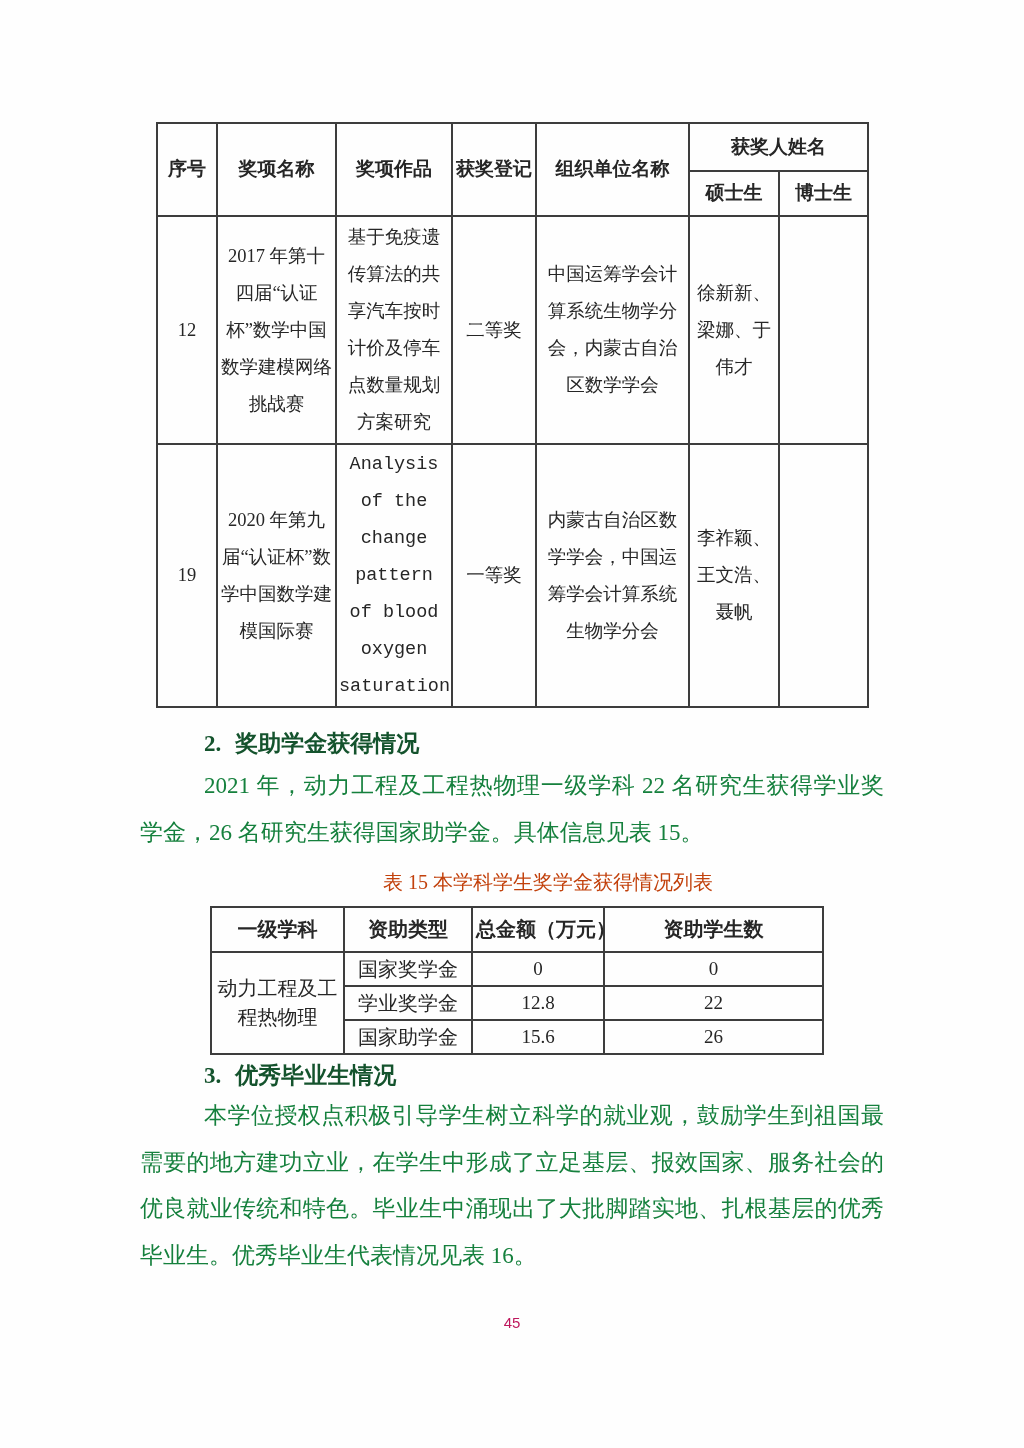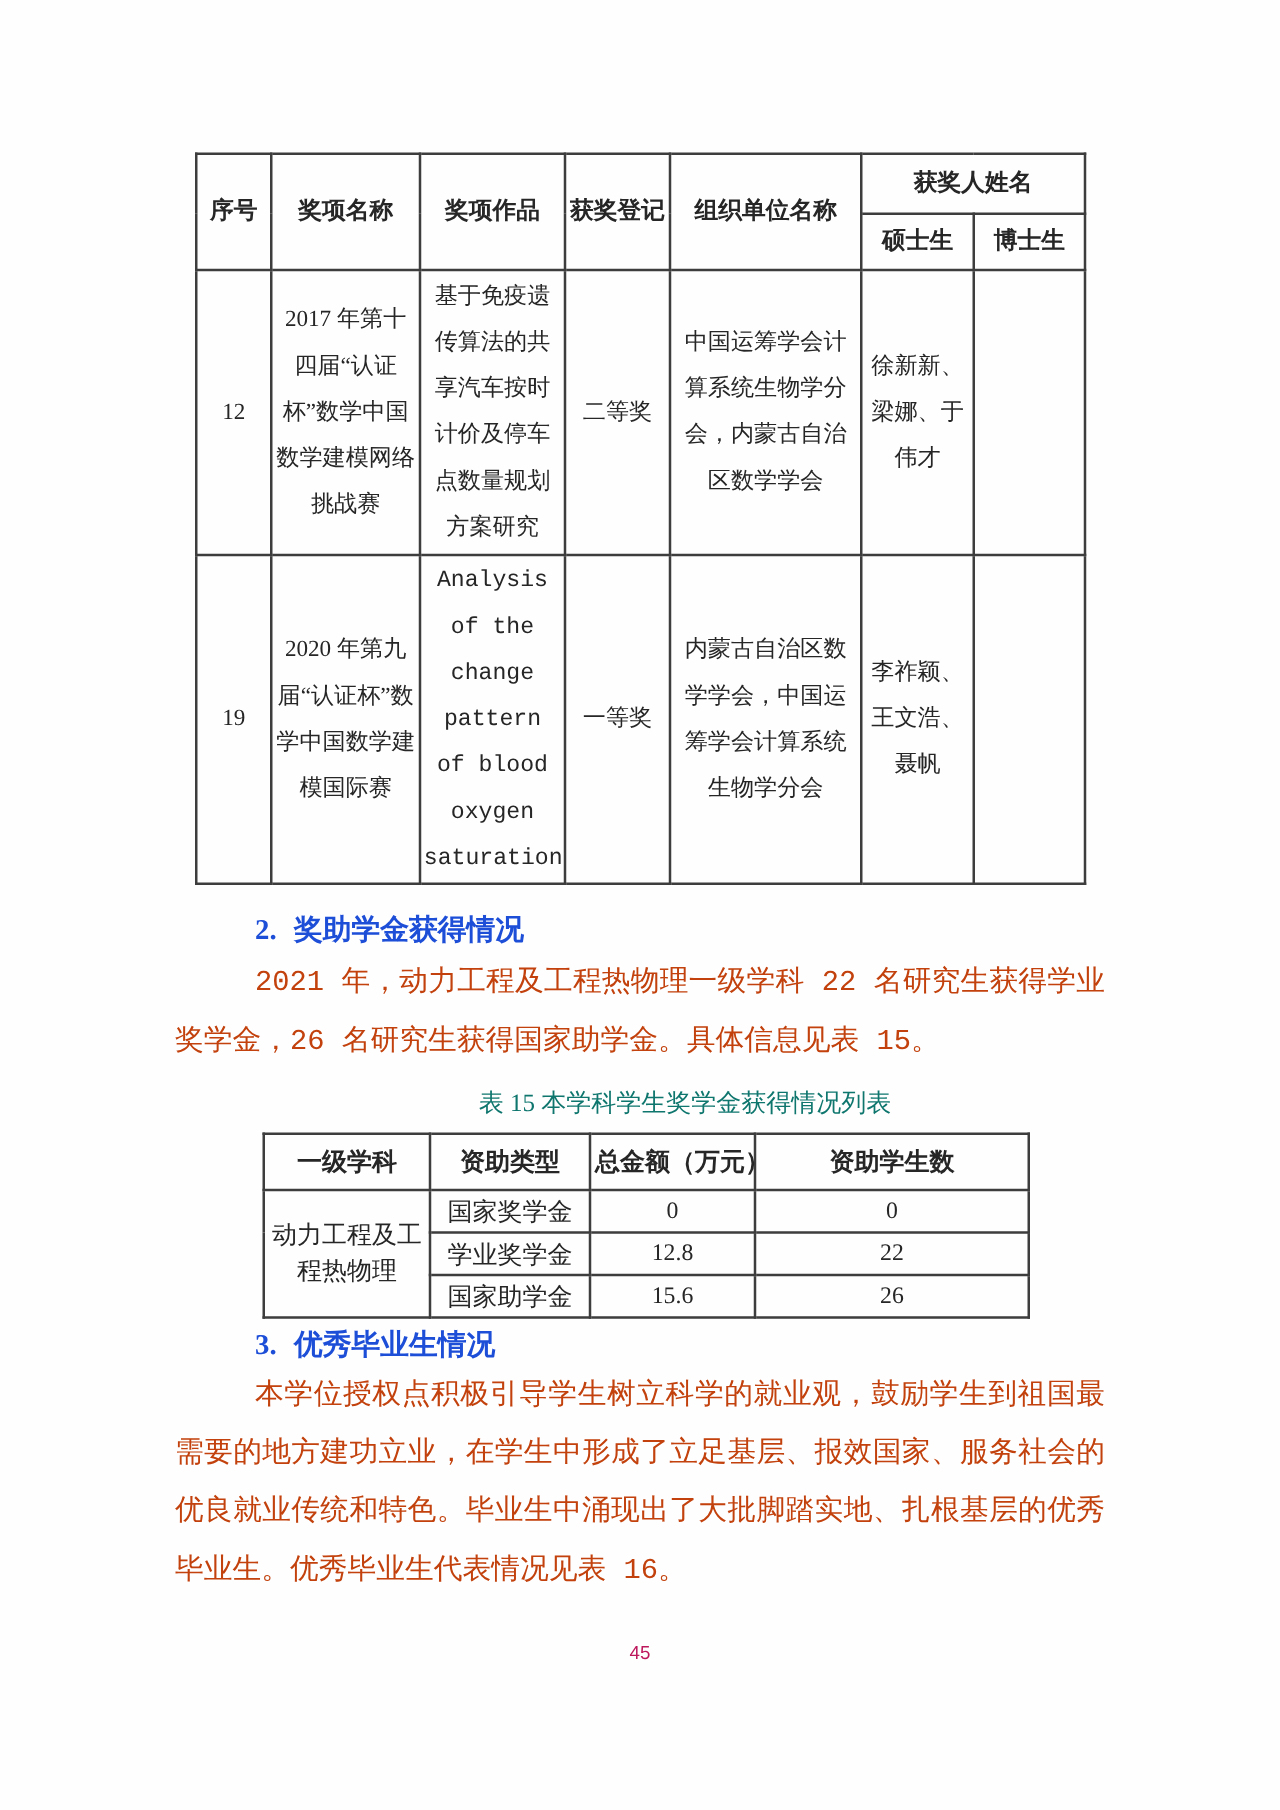--- a/index.html
+++ b/index.html
@@ -28,40 +28,40 @@
   .awards-table tr.h1 { height:48px; }
   .awards-table tr.h2 { height:45px; }
   .awards-table tr.r12 { height:228px; }
   .awards-table tr.r13 { height:225px; }
   .en-cell { font-family:Liberation Mono, monospace; font-size:15.5px; line-height:2.15; }
 
   
   .section-heading {
     position:absolute; left:140px; width:744px;
     font-family:"Liberation Sans","DejaVu Sans",sans-serif;
-    font-weight:bold; font-size:23px; color:#1d4ed8;
+    font-weight:bold; font-size:23px; color:#14532d;
     padding-left:64px;
   }
   .sec-num { font-family:"Liberation Serif",serif; margin-right:14px; }
   .para {
     position:absolute; left:140px; width:744px;
     font-size:23px; line-height:46.5px;
     text-align:justify; text-justify:inter-character;
-    text-indent:64px; color:#c2410c;font-family:Liberation Mono, monospace;
+    text-indent:64px; color:#15803d;
   }
   #sec2-heading { top:728px; }
   #sec2-para   { top:763px; }
   #sec3-heading { top:1060px; }
   #sec3-para   { top:1093px; }
 
   
   .t15-caption {
     position:absolute; left:140px; top:869px; width:744px;
     text-align:center; padding-left:72px;
-    font-size:20px; color:#0f766e;
+    font-size:20px; color:#c2410c;
   }
   .t15 { position:absolute; left:210px; top:906px; width:612px; }
   .t15 th, .t15 td {
     border:2px solid #3d3d3d;
     text-align:center; vertical-align:middle;
     font-size:20px; padding:1px 3px;
   }
   .t15 th { font-weight:bold; white-space:nowrap; }
   .t15 tr.th-row { height:45px; }
   .t15 tr.d-row { height:34px; }

